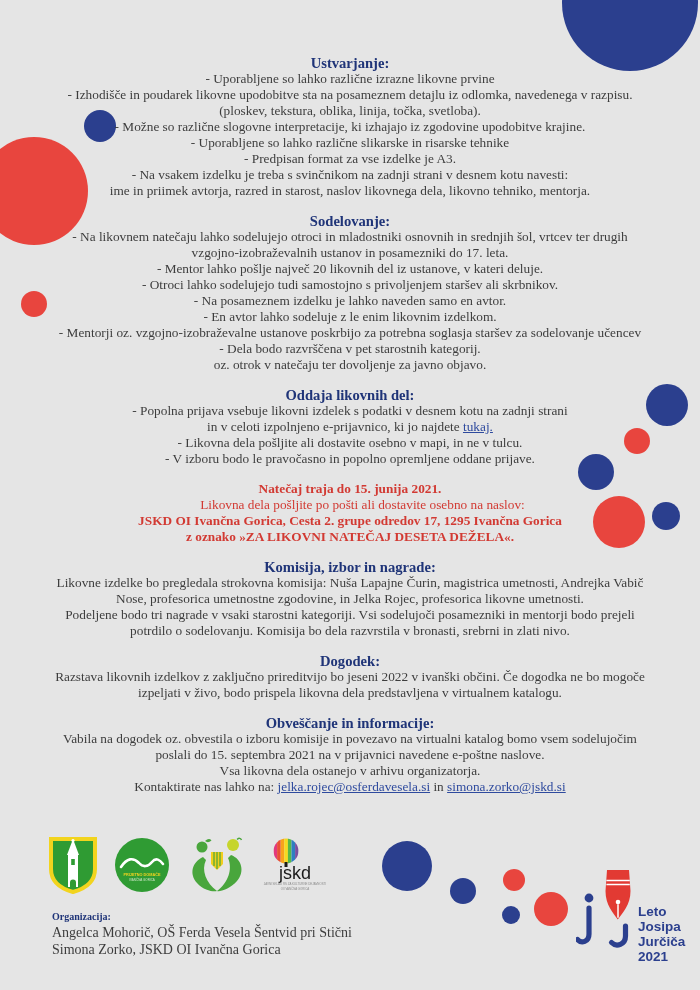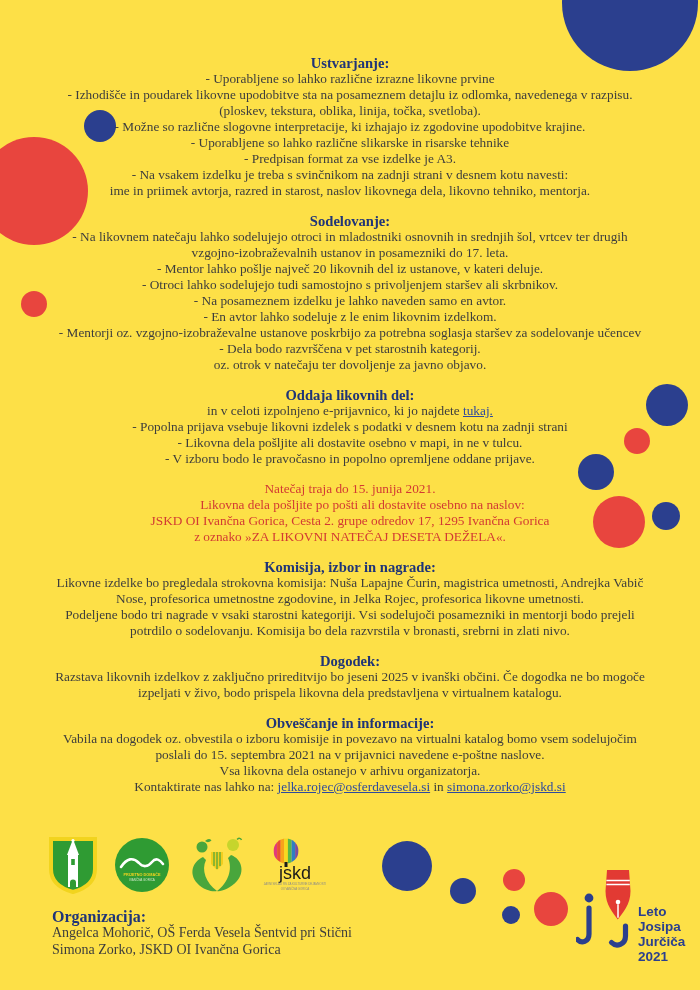--- a/index.html
+++ b/index.html
@@ -11,50 +11,50 @@
     --circle-red:#e8453e;
   }
   *{margin:0;padding:0;box-sizing:border-box;}
   html,body{background:#ffffff;}
   body{
     width:700px;height:990px;
     font-family:"Liberation Serif","DejaVu Serif",serif;
   }
   .page{
     position:relative;width:700px;height:990px;
-    background:#fde047;overflow:hidden;
+    background:#e5e5e5;overflow:hidden;
   }
   .circle{position:absolute;border-radius:50%;z-index:0;}
   #content{
     position:relative;z-index:1;
     padding:55px 24px 0 24px;
     text-align:center;
   }
   .section{margin-bottom:14px;}
   .heading{
     font-size:14.6px;line-height:16px;
     font-weight:bold;color:var(--navy);
   }
   .line{
     font-size:13.3px;line-height:16px;color:var(--body);
   }
   .pt-n{}
   .pt-link{color:var(--link);text-decoration:underline;cursor:pointer;}
   .pt-r{color:var(--red-text);margin-left:25px;}
-  .pt-rb{color:var(--red-text);font-weight:normal;}
+  .pt-rb{color:var(--red-text);font-weight:bold;}
   .footer{position:absolute;left:0;top:0;width:100%;height:100%;z-index:1;pointer-events:none;}
   .footer > *{pointer-events:auto;}
   .logos-row{
     position:absolute;left:48px;top:836px;
     display:flex;align-items:center;gap:15px;
   }
   .logo{display:inline-block;}
   .jj-logo{position:absolute;left:576px;top:864px;width:118px;height:104px;text-align:center;}
   .org{position:absolute;left:52px;top:908px;text-align:left;}
-  .org-heading{font-size:16px;font-weight:bold;color:var(--navy);line-height:17px;}
+  .org-heading{font-size:10px;font-weight:bold;color:var(--navy);line-height:17px;}
   .org-line{font-size:14px;color:var(--body);line-height:16.5px;}
 </style>
 </head>
 <body>
 
 <div class="page">
 
   <div id="decor">
       <div class="circle" style="left: 562px; top: -65px; height: 136px; width: 136px; background: rgb(43, 63, 142);"></div>
       <div class="circle" style="left: 84px; top: 110px; height: 32px; width: 32px; background: rgb(43, 63, 142);"></div>
@@ -91,41 +91,41 @@
         <p class="line"><span class="pt-n">- Mentor lahko pošlje največ 20 likovnih del iz ustanove, v kateri deluje.</span></p>
         <p class="line"><span class="pt-n">- Otroci lahko sodelujejo tudi samostojno s privoljenjem staršev ali skrbnikov.</span></p>
         <p class="line"><span class="pt-n">- Na posameznem izdelku je lahko naveden samo en avtor.</span></p>
         <p class="line"><span class="pt-n">- En avtor lahko sodeluje z le enim likovnim izdelkom.</span></p>
         <p class="line"><span class="pt-n">- Mentorji oz. vzgojno-izobraževalne ustanove poskrbijo za potrebna soglasja staršev za sodelovanje učencev</span></p>
         <p class="line"><span class="pt-n">- Dela bodo razvrščena v pet starostnih kategorij.</span></p>
         <p class="line"><span class="pt-n">oz. otrok v natečaju ter dovoljenje za javno objavo.</span></p>
       </section>
       <section class="section">
         <h2 class="heading">Oddaja likovnih del:</h2>
+        <p class="line"><span class="pt-n">- Popolna prijava vsebuje likovni izdelek s podatki v desnem kotu na zadnji strani</span></p>
         <p class="line"><span class="pt-n">in v celoti izpolnjeno e-prijavnico, ki jo najdete </span><span class="pt-link">tukaj.</span></p>
-        <p class="line"><span class="pt-n">- Popolna prijava vsebuje likovni izdelek s podatki v desnem kotu na zadnji strani</span></p>
         <p class="line"><span class="pt-n">- Likovna dela pošljite ali dostavite osebno v mapi, in ne v tulcu.</span></p>
         <p class="line"><span class="pt-n">- V izboru bodo le pravočasno in popolno opremljene oddane prijave.</span></p>
       </section>
       <section class="section">
         <p class="line"><span class="pt-rb">Natečaj traja do 15. junija 2021.</span></p>
         <p class="line"><span class="pt-r">Likovna dela pošljite po pošti ali dostavite osebno na naslov:</span></p>
         <p class="line"><span class="pt-rb">JSKD OI Ivančna Gorica, Cesta 2. grupe odredov 17, 1295 Ivančna Gorica</span></p>
         <p class="line"><span class="pt-rb">z oznako »ZA LIKOVNI NATEČAJ DESETA DEŽELA«.</span></p>
       </section>
       <section class="section">
         <h2 class="heading">Komisija, izbor in nagrade:</h2>
         <p class="line"><span class="pt-n">Likovne izdelke bo pregledala strokovna komisija: Nuša Lapajne Čurin, magistrica umetnosti, Andrejka Vabič</span></p>
         <p class="line"><span class="pt-n">Nose, profesorica umetnostne zgodovine, in Jelka Rojec, profesorica likovne umetnosti.</span></p>
         <p class="line"><span class="pt-n">Podeljene bodo tri nagrade v vsaki starostni kategoriji. Vsi sodelujoči posamezniki in mentorji bodo prejeli</span></p>
         <p class="line"><span class="pt-n">potrdilo o sodelovanju. Komisija bo dela razvrstila v bronasti, srebrni in zlati nivo.</span></p>
       </section>
       <section class="section">
         <h2 class="heading">Dogodek:</h2>
-        <p class="line"><span class="pt-n">Razstava likovnih izdelkov z zaključno prireditvijo bo jeseni 2025 v ivanški občini. Če dogodka ne bo mogoče</span></p>
+        <p class="line"><span class="pt-n">Razstava likovnih izdelkov z zaključno prireditvijo bo jeseni 2022 v ivanški občini. Če dogodka ne bo mogoče</span></p>
         <p class="line"><span class="pt-n">izpeljati v živo, bodo prispela likovna dela predstavljena v virtualnem katalogu.</span></p>
       </section>
       <section class="section">
         <h2 class="heading">Obveščanje in informacije:</h2>
         <p class="line"><span class="pt-n">Vabila na dogodek oz. obvestila o izboru komisije in povezavo na virtualni katalog bomo vsem sodelujočim</span></p>
         <p class="line"><span class="pt-n">poslali do 15. septembra 2021 na v prijavnici navedene e-poštne naslove.</span></p>
         <p class="line"><span class="pt-n">Vsa likovna dela ostanejo v arhivu organizatorja.</span></p>
         <p class="line"><span class="pt-n">Kontaktirate nas lahko na: </span><span class="pt-link">jelka.rojec@osferdavesela.si</span><span class="pt-n"> in </span><span class="pt-link">simona.zorko@jskd.si</span></p>
       </section>
     </main>

